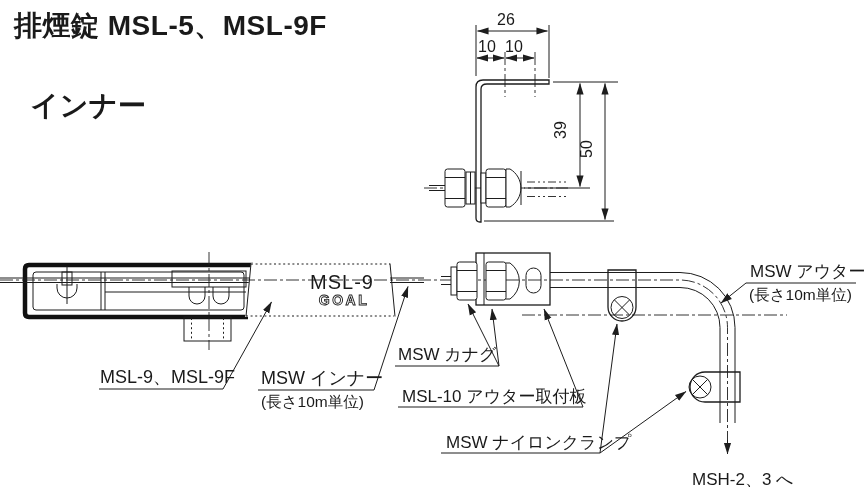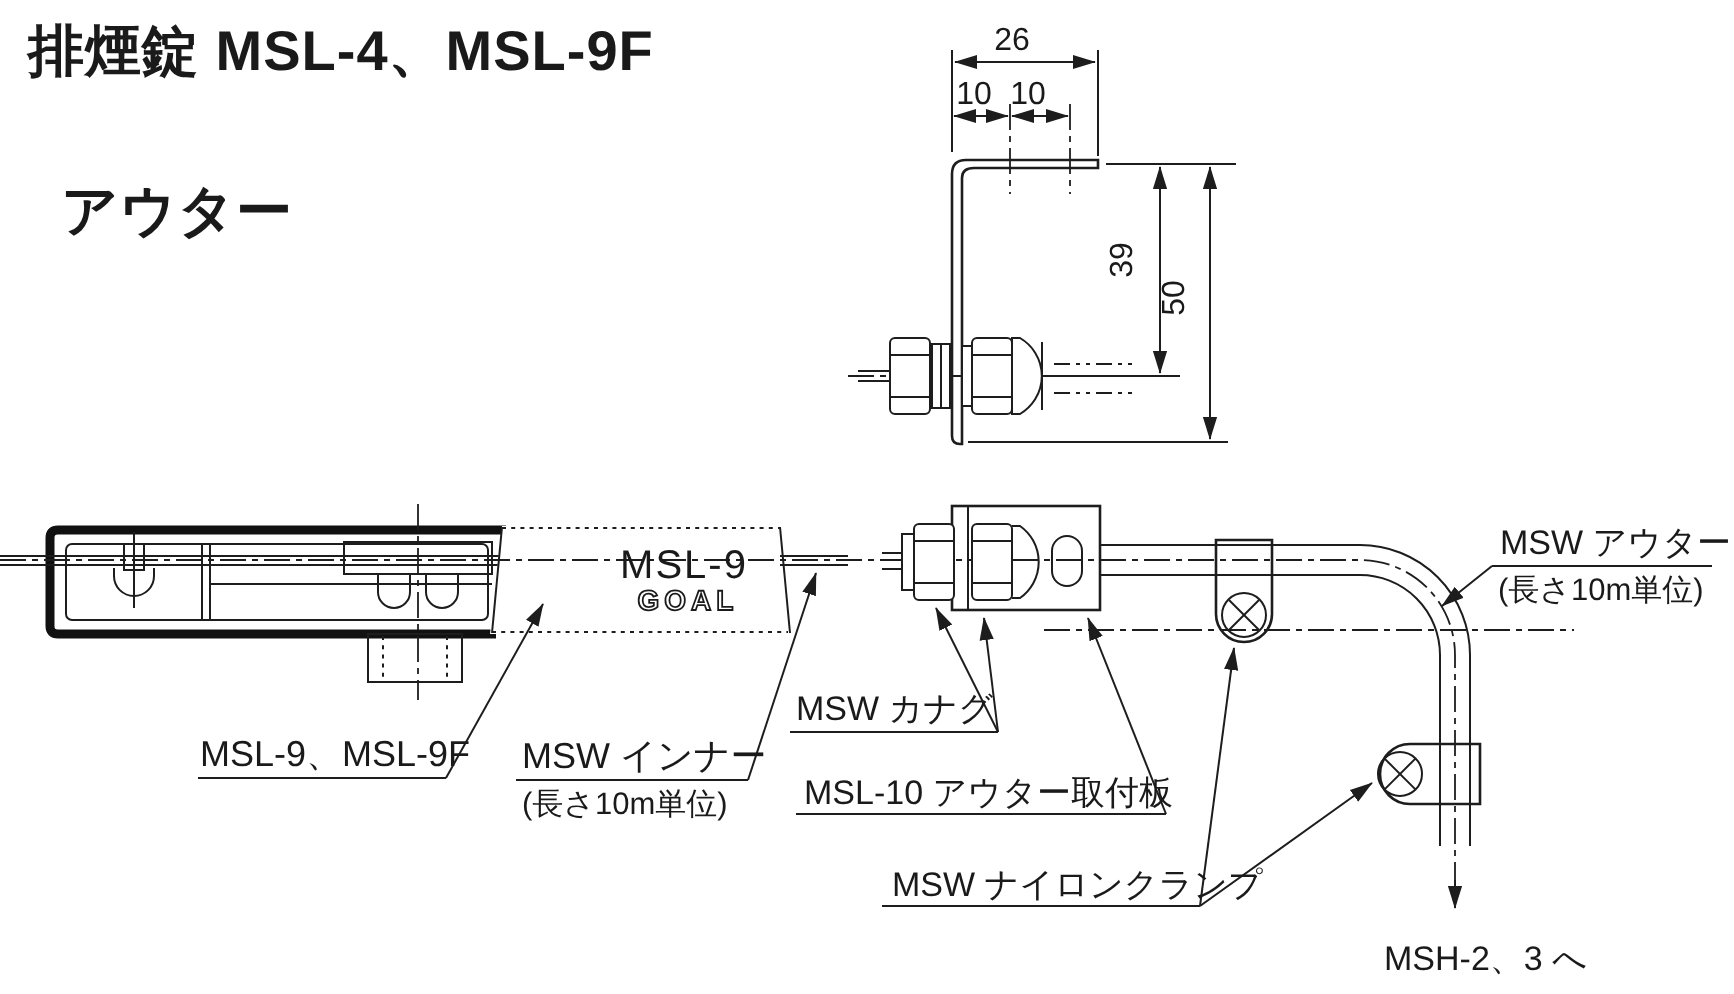--- a/index.html
+++ b/index.html
@@ -20,22 +20,22 @@
   .lbl18{font-size:18px;fill:#1a1a1a;}
   .note{font-size:15.5px;fill:#1a1a1a;}
   .plate-model{font-size:20px;fill:#1a1a1a;letter-spacing:1px;}
   .goal{font-size:14px;font-weight:bold;letter-spacing:2.5px;fill:#ffffff;stroke:#1a1a1a;stroke-width:0.9;}
   .mid{text-anchor:middle;}
 </style>
 </head>
 <body>
 
 <div id="stage">
-  <div id="title"><span>排煙錠 MSL-4、MSL-9F</span><br>
-  <span>アウター</span></div>
+  <div id="title"><span>排煙錠 MSL-5、MSL-9F</span><br>
+  <span>インナー</span></div>
 
   <svg width="867" height="497" viewBox="0 0 867 497">
     <defs>
       <marker id="arr" viewBox="0 0 10 10" refX="9.6" refY="5" markerWidth="11.5" markerHeight="11.5" orient="auto">
         <path d="M0,1.9 L10,5 L0,8.1 Z" fill="#1d1d1d"></path>
       </marker>
     </defs>
 
     <g>
 

